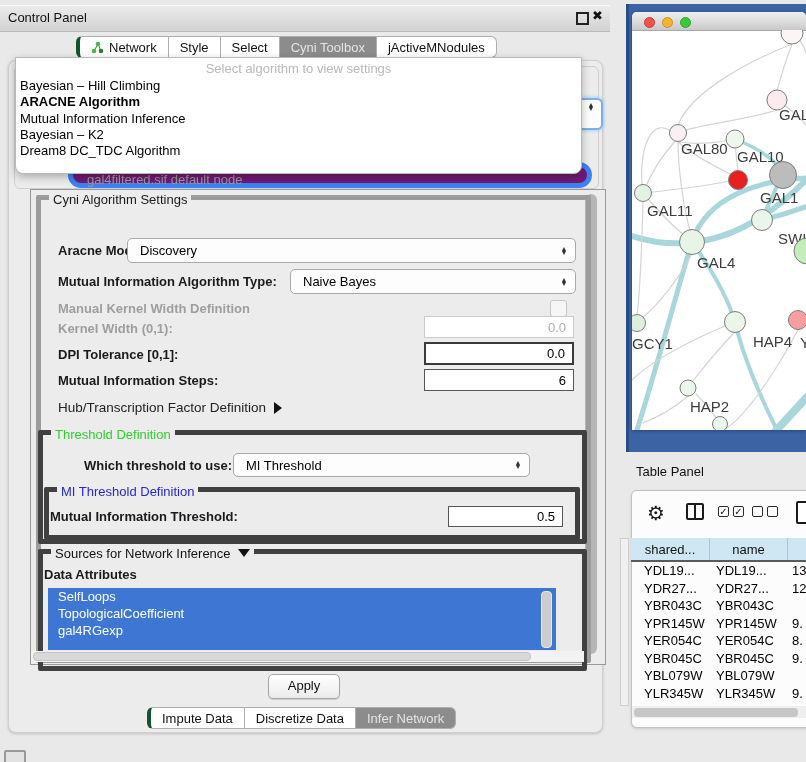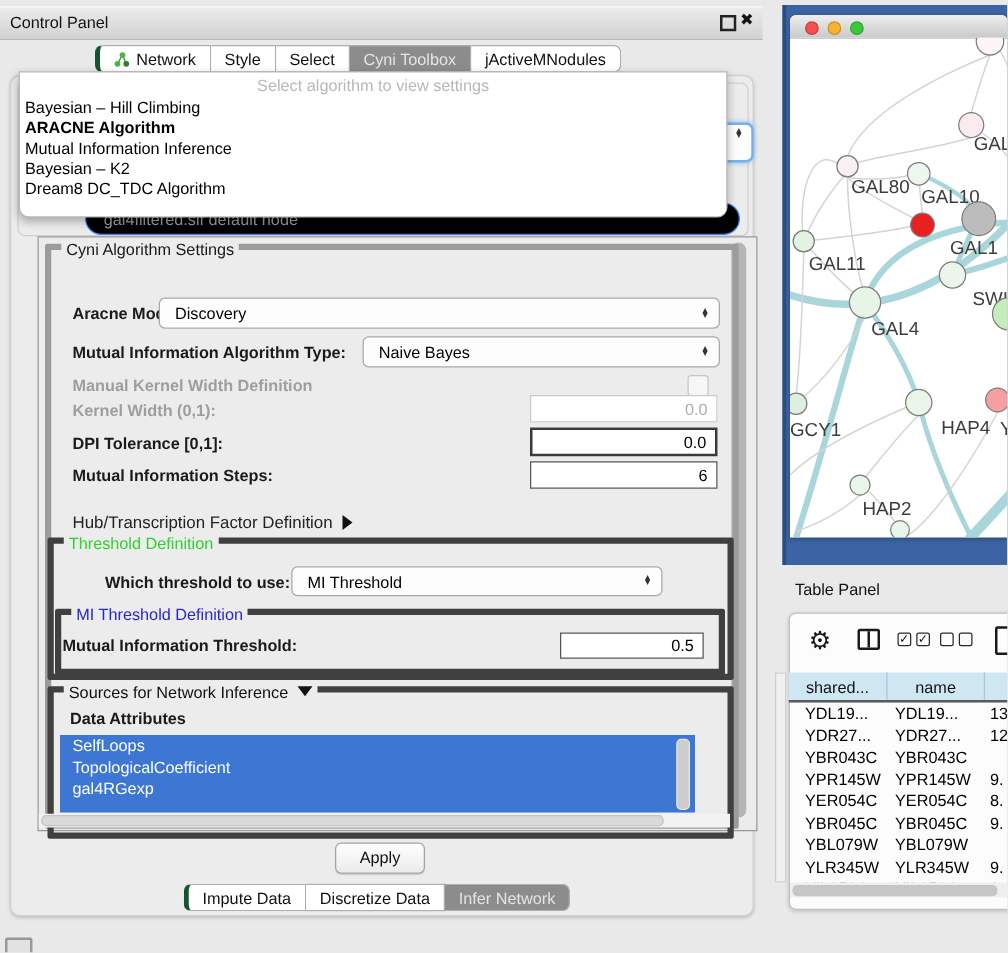--- a/index.html
+++ b/index.html
@@ -23,22 +23,22 @@
   #top-tabs{left:76px;top:36px;}
   #bottom-tabs{left:147px;top:707px;}
   
   #content-panel{left:8px;top:60px;width:593px;height:671px;background:#ececec;
      border:1px solid #d0d0d0;border-radius:8px;box-shadow:0 1px 3px rgba(0,0,0,.18);}
   #inference-subpanel{left:14px;top:66px;width:583px;height:121px;background:#ececec;
      border:1px solid #cfcfcf;border-radius:6px;}
   #focused-combo{left:500px;top:98px;width:99px;height:28px;background:#fdfdfd;
      border:2px solid #7ab0ea;border-radius:6px;box-shadow:0 0 4px #8cc0f5;}
   #focused-combo .step{position:absolute;right:5px;top:3px;}
-  #gal4-combo{left:68px;top:162px;width:524px;height:26px;background:#000000;
-     border:1px solid #3b82f6;border-radius:13px;font-size:13px;color:#9b9b9b;
+  #gal4-combo{left:68px;top:162px;width:524px;height:26px;background:#701a75;
+     border:5px solid #3b82f6;border-radius:13px;font-size:13px;color:#9b9b9b;
      line-height:26px;padding-left:14px;box-sizing:border-box;}
   
   #algo-popup{left:15px;top:57px;width:565px;height:115px;background:#fff;
      border:1px solid #b9b9b9;border-radius:0 0 8px 8px;z-index:20;
      box-shadow:0 3px 8px rgba(0,0,0,.28);}
   #algo-popup .hint{text-align:center;font-size:13px;color:#b8b8b8;padding-top:3px;height:17px;}
   #algo-popup .item{font-size:13px;color:#000;line-height:16.3px;padding-left:4px;white-space:nowrap;}
   #algo-popup .item.bold{font-weight:bold;}
   
   #settings-box{left:30px;top:189px;width:574px;height:474px;background:#ececec;
@@ -61,21 +61,21 @@
      box-sizing:border-box;text-align:right;padding:0 7px;display:flex;align-items:center;
      justify-content:flex-end;}
   .tinput.dis{border:1px solid #cbcbcb;color:#adadad;}
   .tinput.focus{border:2px solid #3a3a3a;}
   #manual-kernel-check{left:550px;top:300px;width:15px;height:15px;background:#f6f6f6;
      border:1px solid #c6c6c6;border-radius:3px;}
   .arrow-right{display:inline-block;width:0;height:0;border-left:8px solid #111;
      border-top:6px solid transparent;border-bottom:6px solid transparent;margin-left:8px;vertical-align:-2px;}
   .arrow-down{display:inline-block;width:0;height:0;border-top:8px solid #111;
      border-left:6px solid transparent;border-right:6px solid transparent;margin-left:7px;vertical-align:1px;}
-  #hub-label{position:absolute;left:58px;top:400px;font-size:13.5px;color:#222;margin-top:10px;}
+  #hub-label{position:absolute;left:58px;top:400px;font-size:13.5px;color:#222;}
   
   #attr-list{left:48px;top:588px;width:508px;height:62px;background:#3d76d3;overflow:hidden;}
   #attr-list .aitem{font-size:13px;color:#fff;line-height:17px;padding-left:10px;}
   #attr-vthumb{left:541px;top:591px;width:9px;height:55px;background:#cdcdcd;border-radius:4px;border:1px solid #e8e8e8;}
   
   #apply-btn{left:268px;top:674px;width:70px;height:23px;background:linear-gradient(#ffffff,#ebebeb);
      border:1px solid #a5a5a5;border-radius:5px;font-size:13px;color:#111;text-align:center;
      line-height:22px;box-shadow:0 1px 1px rgba(0,0,0,.15);}
   
   #net-bg{left:626px;top:4px;width:180px;height:448px;background:#3c64a4;border-left:3px solid #2a4d86;box-sizing:border-box;}
@@ -217,21 +217,21 @@
     <span class="gtitle" style="color:#2727cf;">MI Threshold Definition</span>
   </div>
   <div class="lbl" style="left:50px;top:509px;">Mutual Information Threshold:</div>
   <div class="tinput" style="left:448px;top:506px;width:115px;height:21px;">
     <span>0.5</span>
   </div>
 
   <div class="abs group" style="left:38px;top:549px;width:539px;height:112px;">
     <span class="gtitle" style="color:#111;"><span>Sources for Network Inference</span><span class="arrow-down"></span></span>
   </div>
-  <div class="lbl" style="left:56px;top:567px;">Data Attributes</div>
+  <div class="lbl" style="left:44px;top:567px;">Data Attributes</div>
   <div class="abs" id="attr-list">
       <div class="aitem">SelfLoops</div>
       <div class="aitem">TopologicalCoefficient</div>
       <div class="aitem">gal4RGexp</div>
     </div>
   <div class="abs" id="attr-vthumb"></div>
   <div class="abs" id="settings-htrack"></div>
   <div class="abs" id="settings-hthumb"></div>
 
   <div class="abs" id="apply-btn">Apply</div>

